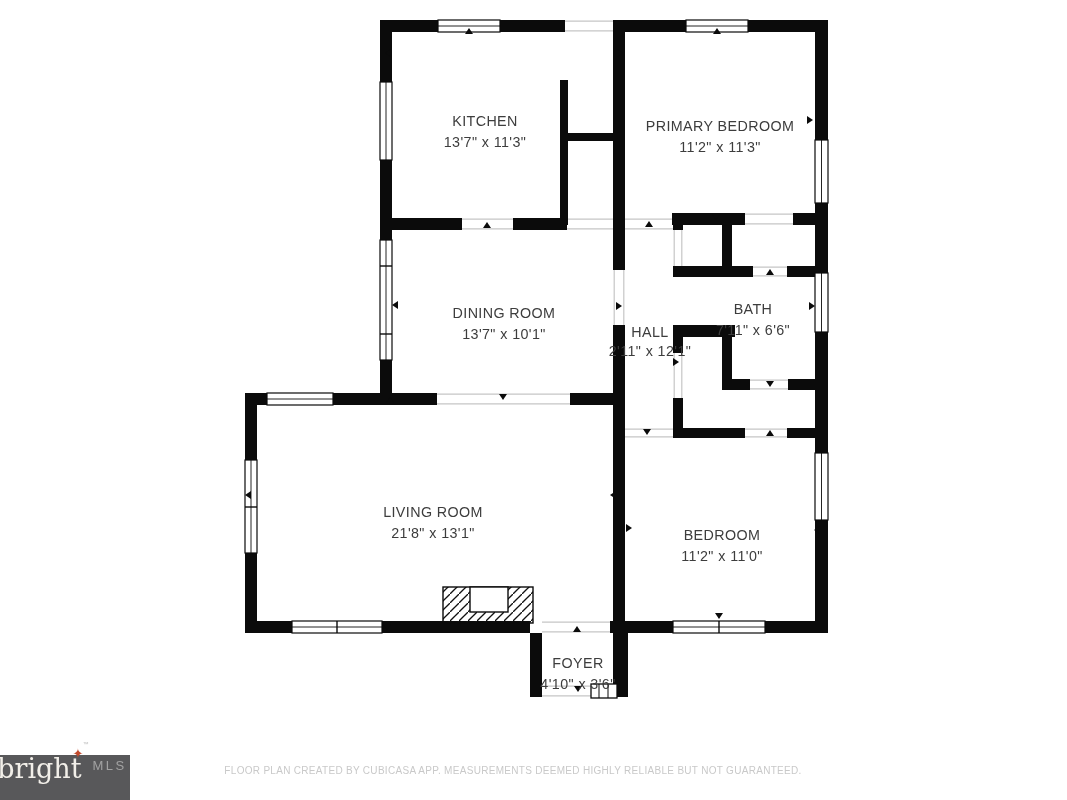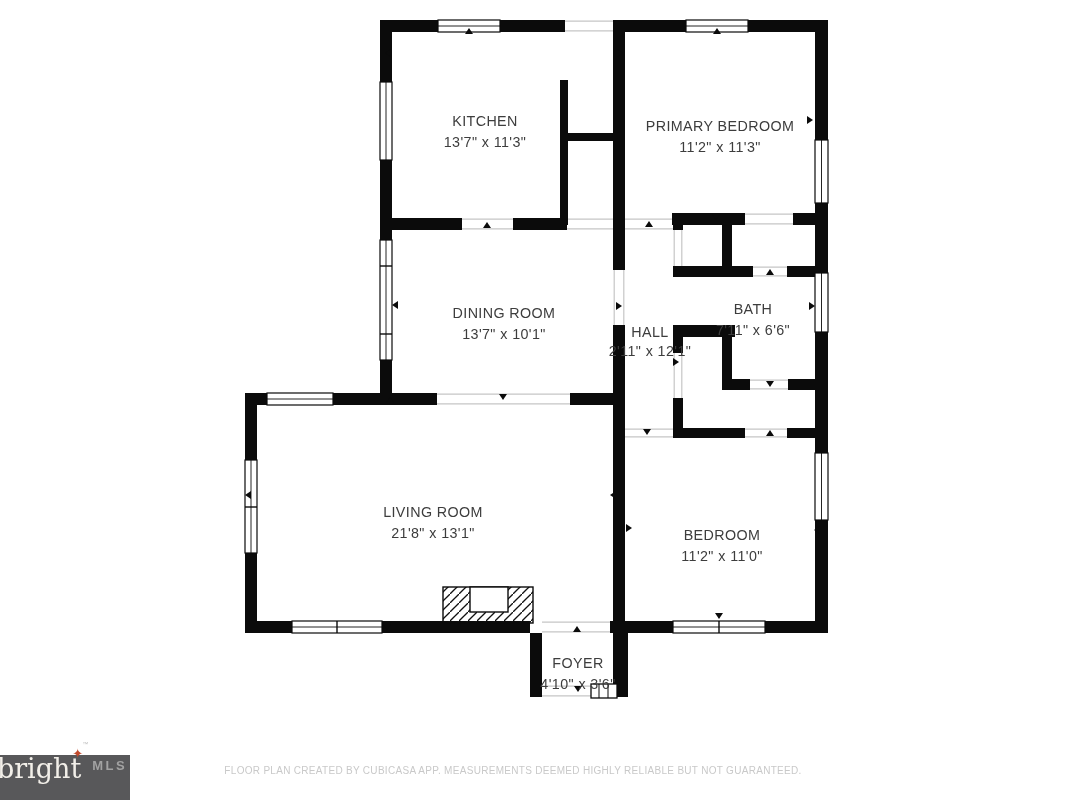--- a/index.html
+++ b/index.html
@@ -5,21 +5,21 @@
   html,body{margin:0;padding:0;background:#ffffff;}
   #page{position:relative;width:991px;height:800px;background:#ffffff;overflow:hidden;
         font-family:"Liberation Sans",sans-serif;}
   #plan-svg{position:absolute;left:0;top:0;}
   #footer-logo{position:absolute;left:0;top:755px;width:130px;height:45px;
        display:flex;align-items:flex-start;justify-content:center;white-space:nowrap;}
   #footer-logo .brand{font-family:"DejaVu Serif","Liberation Serif",serif;
        font-size:27px;line-height:1;letter-spacing:0px;}
   #footer-logo .star{font-size:13px;line-height:1;position:relative;left:-9px;top:-8px;}
   #footer-logo .tm{font-size:6px;position:relative;left:-10px;top:-14px;}
-  #footer-logo .suffix{font-size:13px;letter-spacing:2.5px;position:relative;left:-6px;top:3px;font-weight:bold;}
+  #footer-logo .suffix{font-size:13px;letter-spacing:2.5px;position:relative;left:-6px;top:3px;}
   #disclaimer{position:absolute;left:12px;right:0;top:765px;text-align:center;
        font-size:10px;letter-spacing:0.3px;padding-left:23px;}
 </style>
 </head>
 <body>
 
 <div id="page">
 
   <svg id="plan-svg" width="1067" height="800" viewBox="0 0 1067 800">
     <defs>

